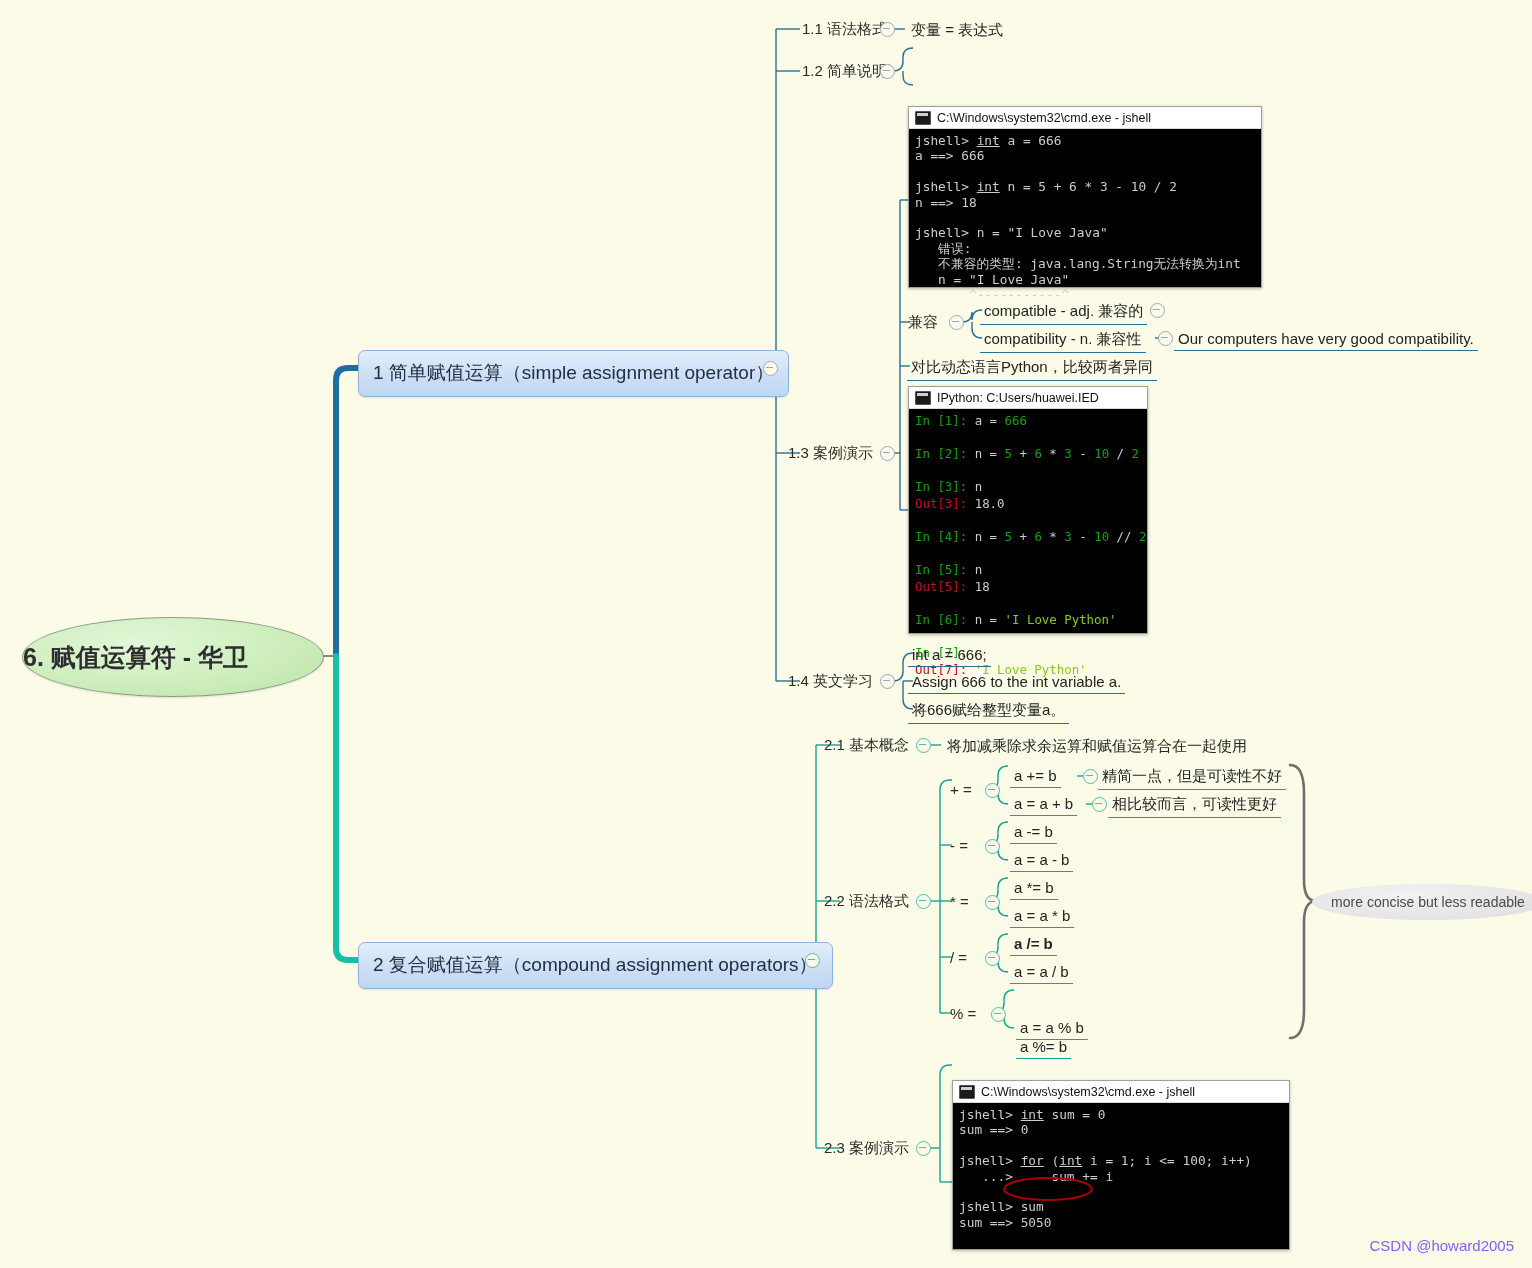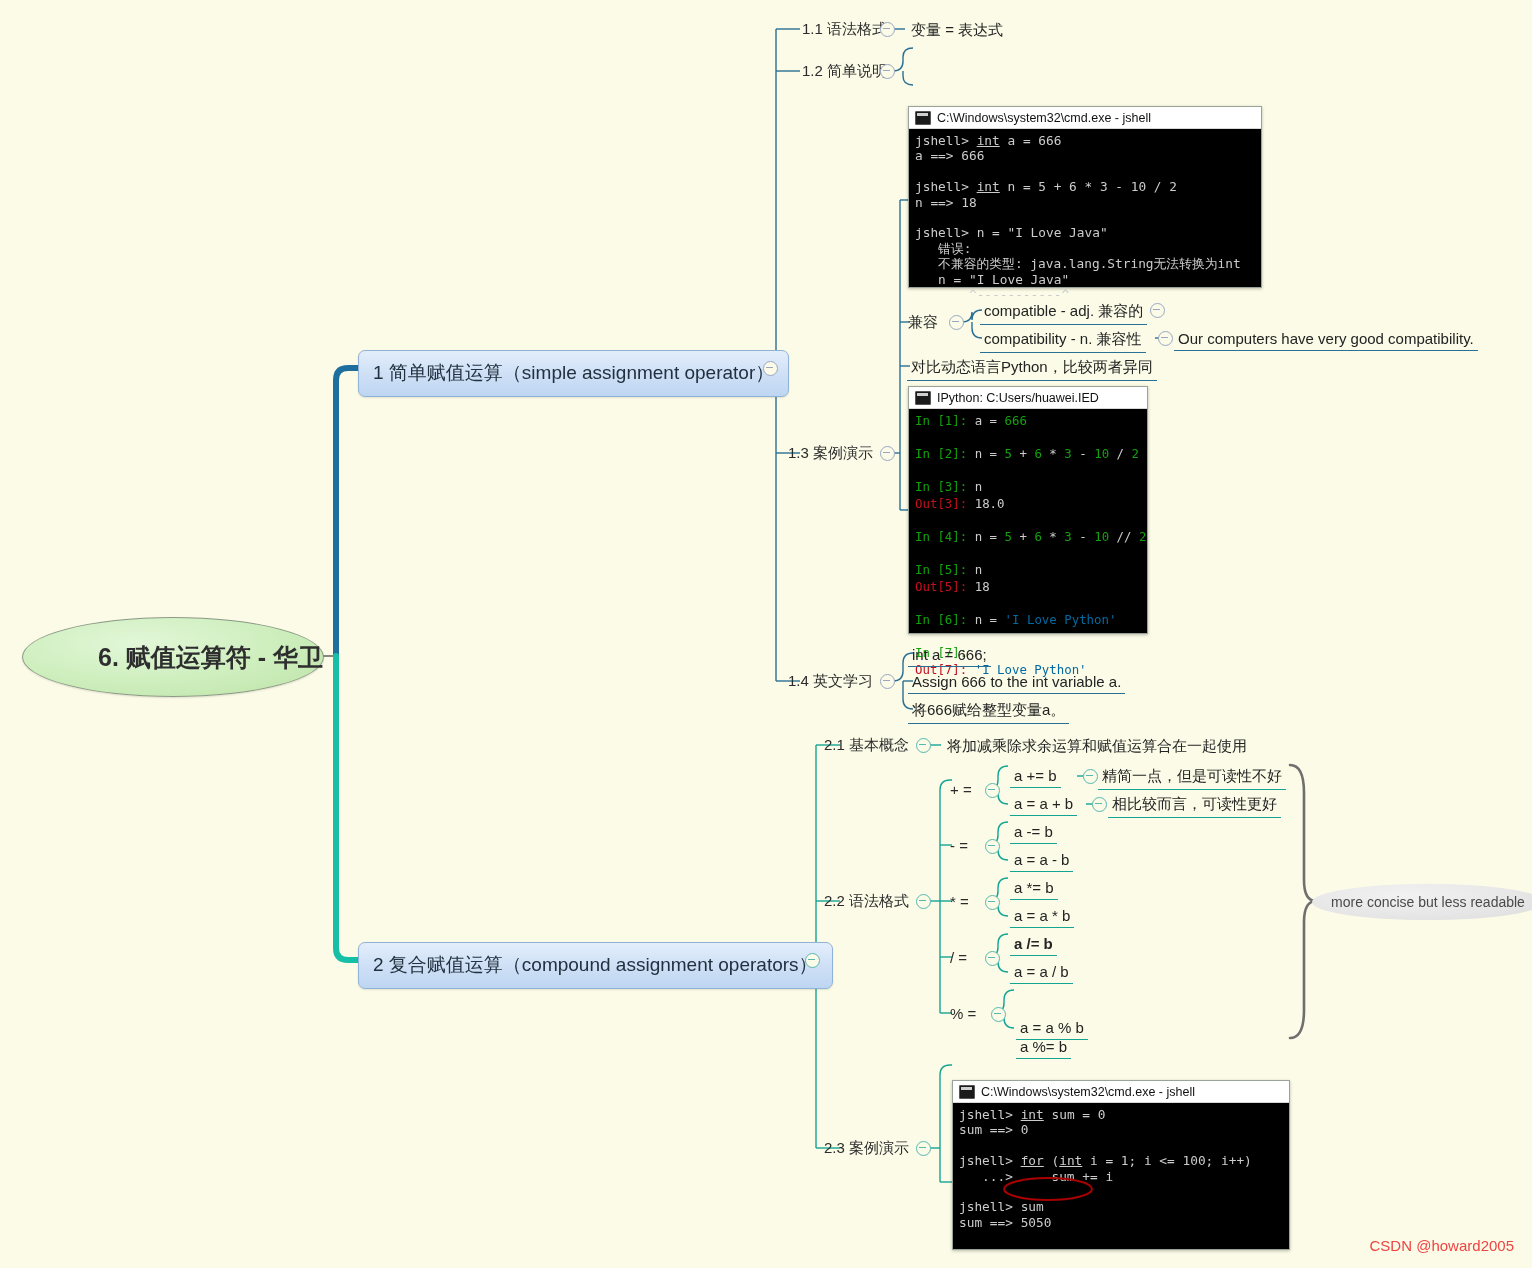--- a/index.html
+++ b/index.html
@@ -15,21 +15,21 @@
   svg.lines{position:absolute;left:0;top:0;width:1532px;height:1268px;pointer-events:none;}
 
   .node{position:absolute;white-space:nowrap;}
 
   
   .root{
     left:22px;top:617px;width:300px;height:78px;
     border-radius:50%;
     background:radial-gradient(ellipse at 38% 32%, #e2f7d8 0%, #cdeebc 55%, #bde3a9 100%);
     border:1px solid #8b9a86;
-    display:flex;align-items:center;justify-content:flex-end;
+    display:flex;align-items:center;justify-content:flex-start;
     font-size:25px;font-weight:bold;color:#2e2e2e;
     box-shadow:0 1px 2px rgba(0,0,0,.12);
   }
 
   
   .main-topic{
     border-radius:7px;
     background:linear-gradient(180deg,#e3eefb 0%,#cfe0f6 50%,#bed6f2 100%);
     border:1px solid #8fb2d6;
     font-size:19px;color:#22313f;
@@ -69,34 +69,34 @@
   }
   .term .tico::before{
     content:"";position:absolute;left:1px;top:1px;width:11px;height:3px;background:#cfcfcf;
   }
   .term .tbody{
     font-family:"DejaVu Sans Mono","Liberation Mono",monospace;
     font-size:12.8px;line-height:15.4px;color:#ccc;padding:4px 6px 6px 6px;white-space:pre;
   }
   .term .tbody.ipy{font-size:12.4px;line-height:16.6px;}
   .u{text-decoration:underline;}
-  .g{color:#13a10e;} .r{color:#c50f1f;} .y{color:#0369a1;}
+  .g{color:#13a10e;} .r{color:#c50f1f;} .y{color:#84cc16;}
   .w{color:#cccccc;}
 
   
   .bubble{
     position:absolute;border-radius:50%;
     background:radial-gradient(ellipse at 40% 30%,#f2f2f2 0%,#e6e6e6 60%,#dcdcdc 100%);
     color:#4a4a4a;font-size:14px;
     display:flex;align-items:center;justify-content:center;
     padding:0 16px;
   }
 
   .watermark{
-    position:absolute;right:18px;bottom:14px;color:#ef4444;font-size:15px;
+    position:absolute;right:18px;bottom:14px;color:#8b5cf6;font-size:15px;
   }
 </style>
 </head>
 <body>
 
 <div id="canvas">
 
   <svg class="lines" viewBox="0 0 1532 1268">
 
     <path d="M322 656 L336 656" stroke="#555" stroke-width="1.4" fill="none"></path>

